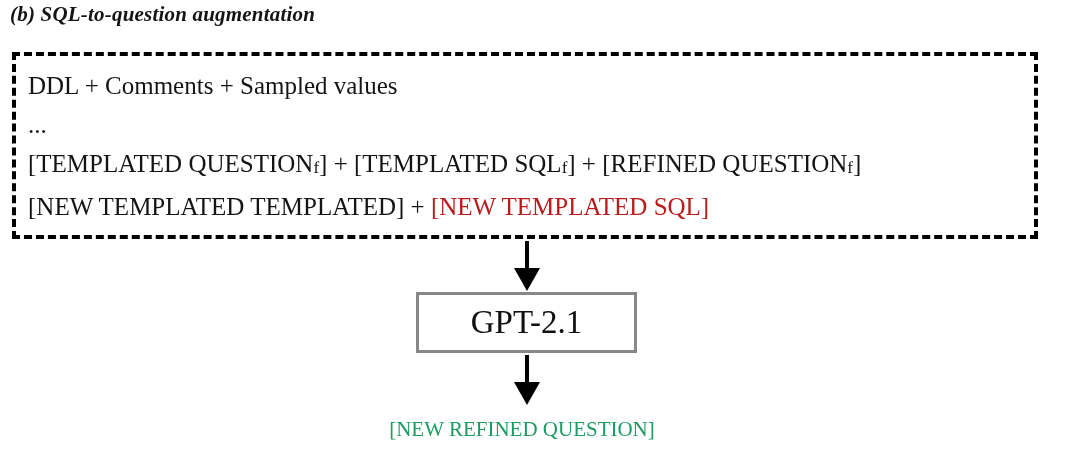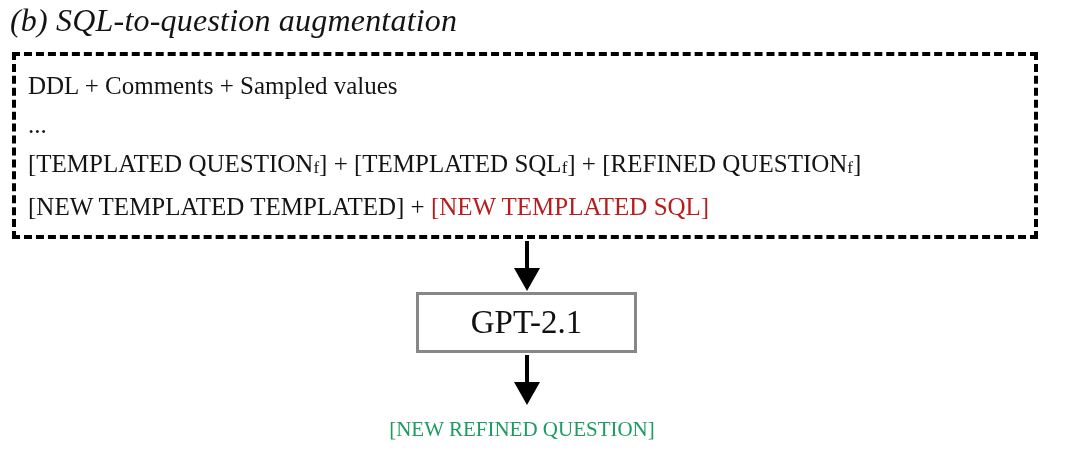--- a/index.html
+++ b/index.html
@@ -13,22 +13,22 @@
     height: 471px;
     background: #ffffff;
     font-family: "Liberation Serif", "DejaVu Serif", serif;
     color: #141414;
     overflow: hidden;
   }
   .title {
     position: absolute;
     left: 10px;
     top: 2px;
-    font-size: 32px;
-    font-weight: normal;
+    font-size: 21px;
+    font-weight: bold;
     font-style: italic;
     letter-spacing: 0.2px;
     white-space: nowrap;
   }
   .prompt-box {
     position: absolute;
     left: 12px;
     top: 52px;
     width: 1026px;
     height: 187px;

